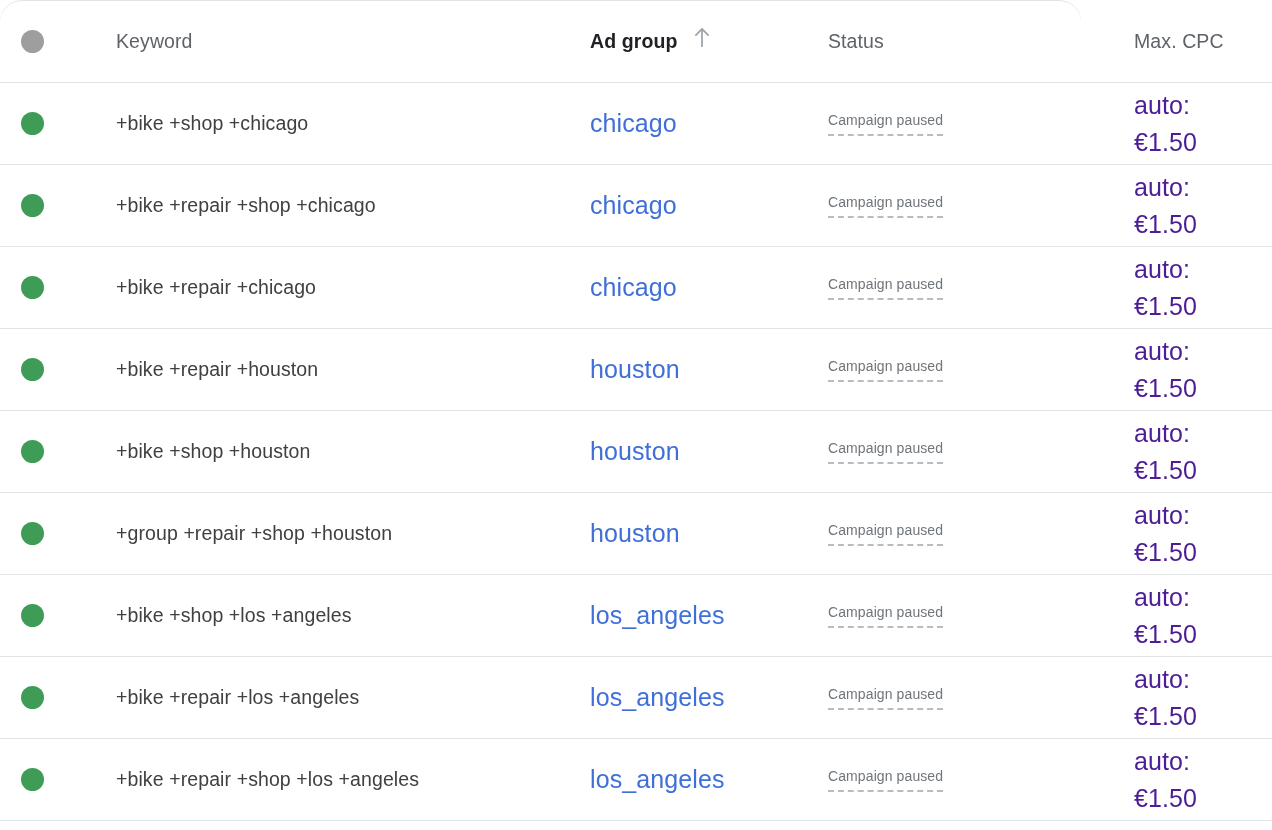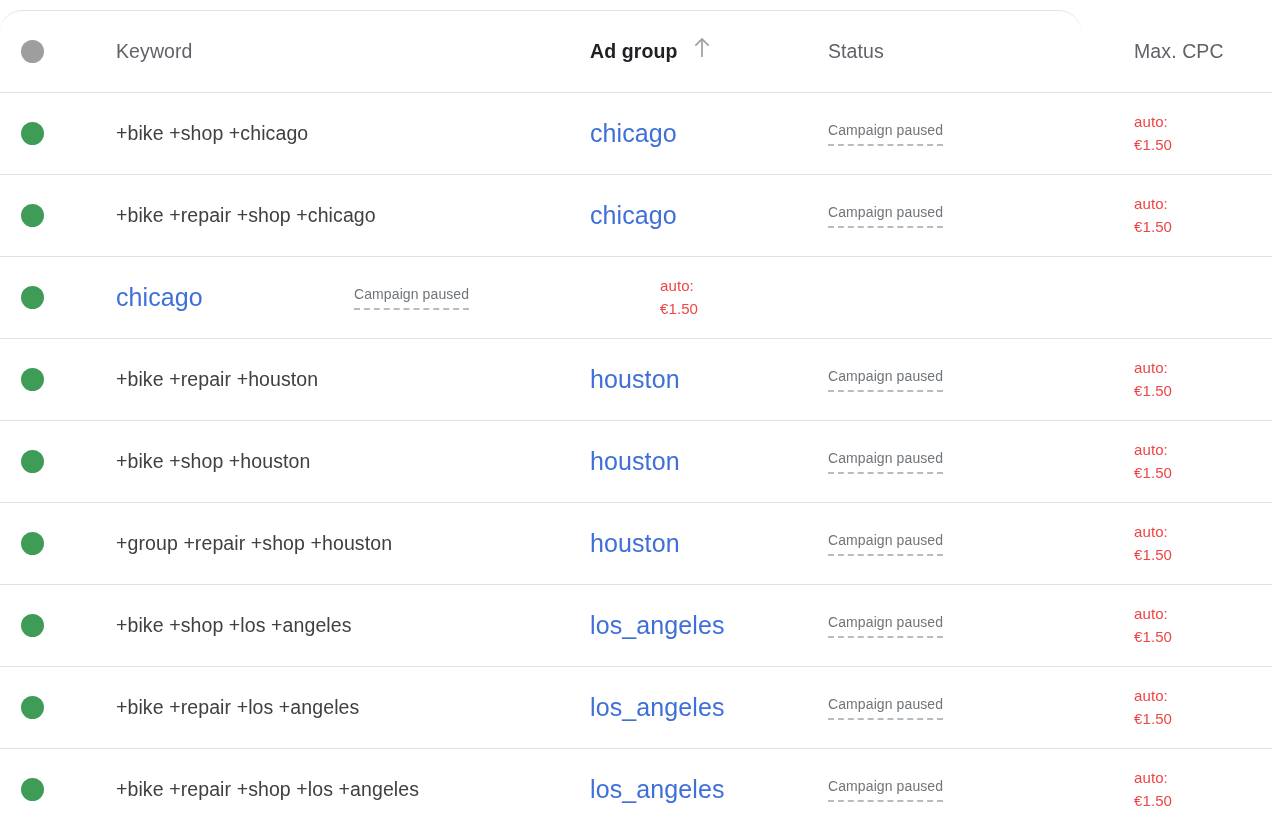--- a/index.html
+++ b/index.html
@@ -12,21 +12,20 @@
     height: 830px;
     overflow: hidden;
     font-family: "Liberation Sans", "DejaVu Sans", sans-serif;
     -webkit-font-smoothing: antialiased;
   }
 
   .table {
     width: 1081px;
     border-top: 1px solid #e2e3e4;
     box-sizing: border-box;
-    margin-top: 10px;
     border-radius: 22px;
   }
 
   .row {
     display: flex;
     align-items: center;
     box-sizing: border-box;
     border-bottom: 1px solid #e2e3e4;
     width: 1272px;
   }
@@ -125,22 +124,22 @@
     font-size: 14px;
     color: #70757a;
     letter-spacing: 0.1px;
     line-height: 1.15;
     padding-bottom: 5px;
     border-bottom: 2px dashed #b9bcbe;
     cursor: pointer;
     white-space: nowrap;
   }
   .cpc {
-    font-size: 15px;
-    color: #ef4444;
+    font-size: 25px;
+    color: #4c1d95;
     letter-spacing: 0.1px;
     line-height: 1.48;
     white-space: pre-line;
     cursor: pointer;
   }
 </style>
 </head>
 <body>
 
 <div class="table">
@@ -211,20 +210,23 @@
     </div>
     <div class="col-cpc">
       <span class="cpc">auto:
 €1.50</span>
     </div>
   </div>
       <div class="row data-row">
     <div class="col-dot">
       <span class="dot dot-active" style="background: rgb(63, 156, 86);"></span>
     </div>
+    <div class="col-keyword">
+      <span class="kw">+bike +repair +chicago</span>
+    </div>
     <div class="col-adgroup">
       <a class="adgroup-link" href="#">chicago</a>
     </div>
     <div class="col-status">
       <span class="status-text">Campaign paused</span>
     </div>
     <div class="col-cpc">
       <span class="cpc">auto:
 €1.50</span>
     </div>

